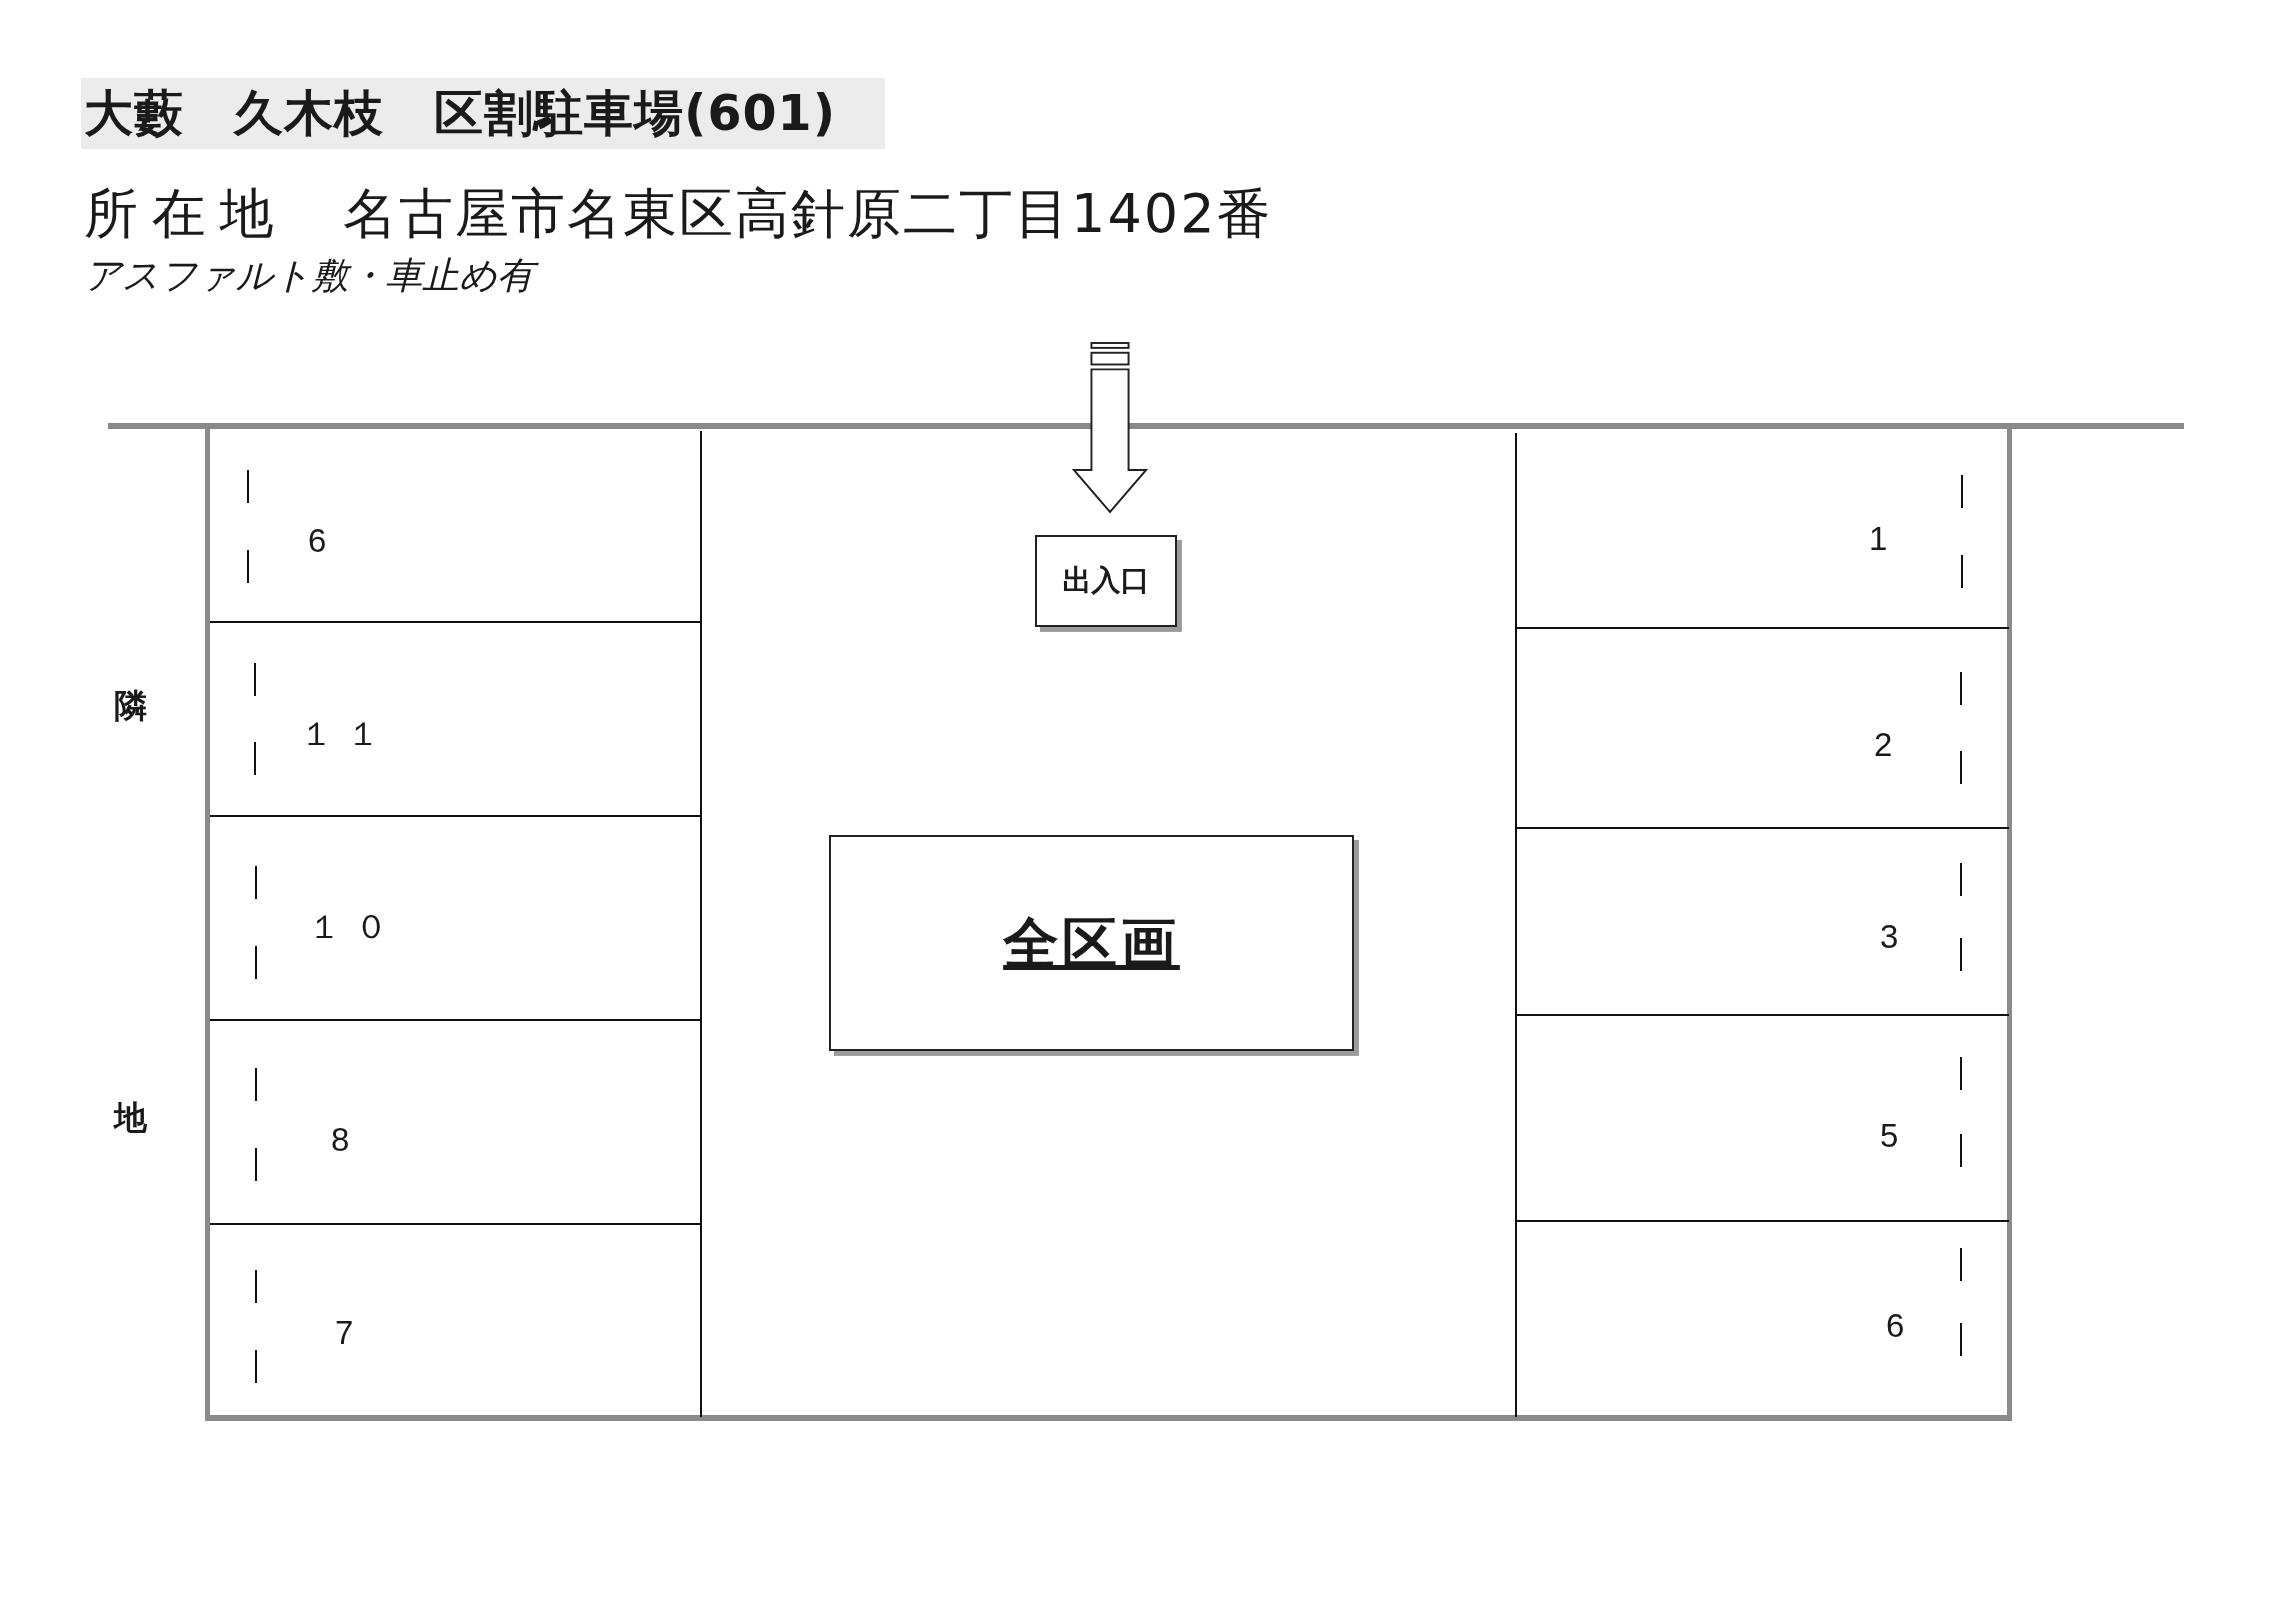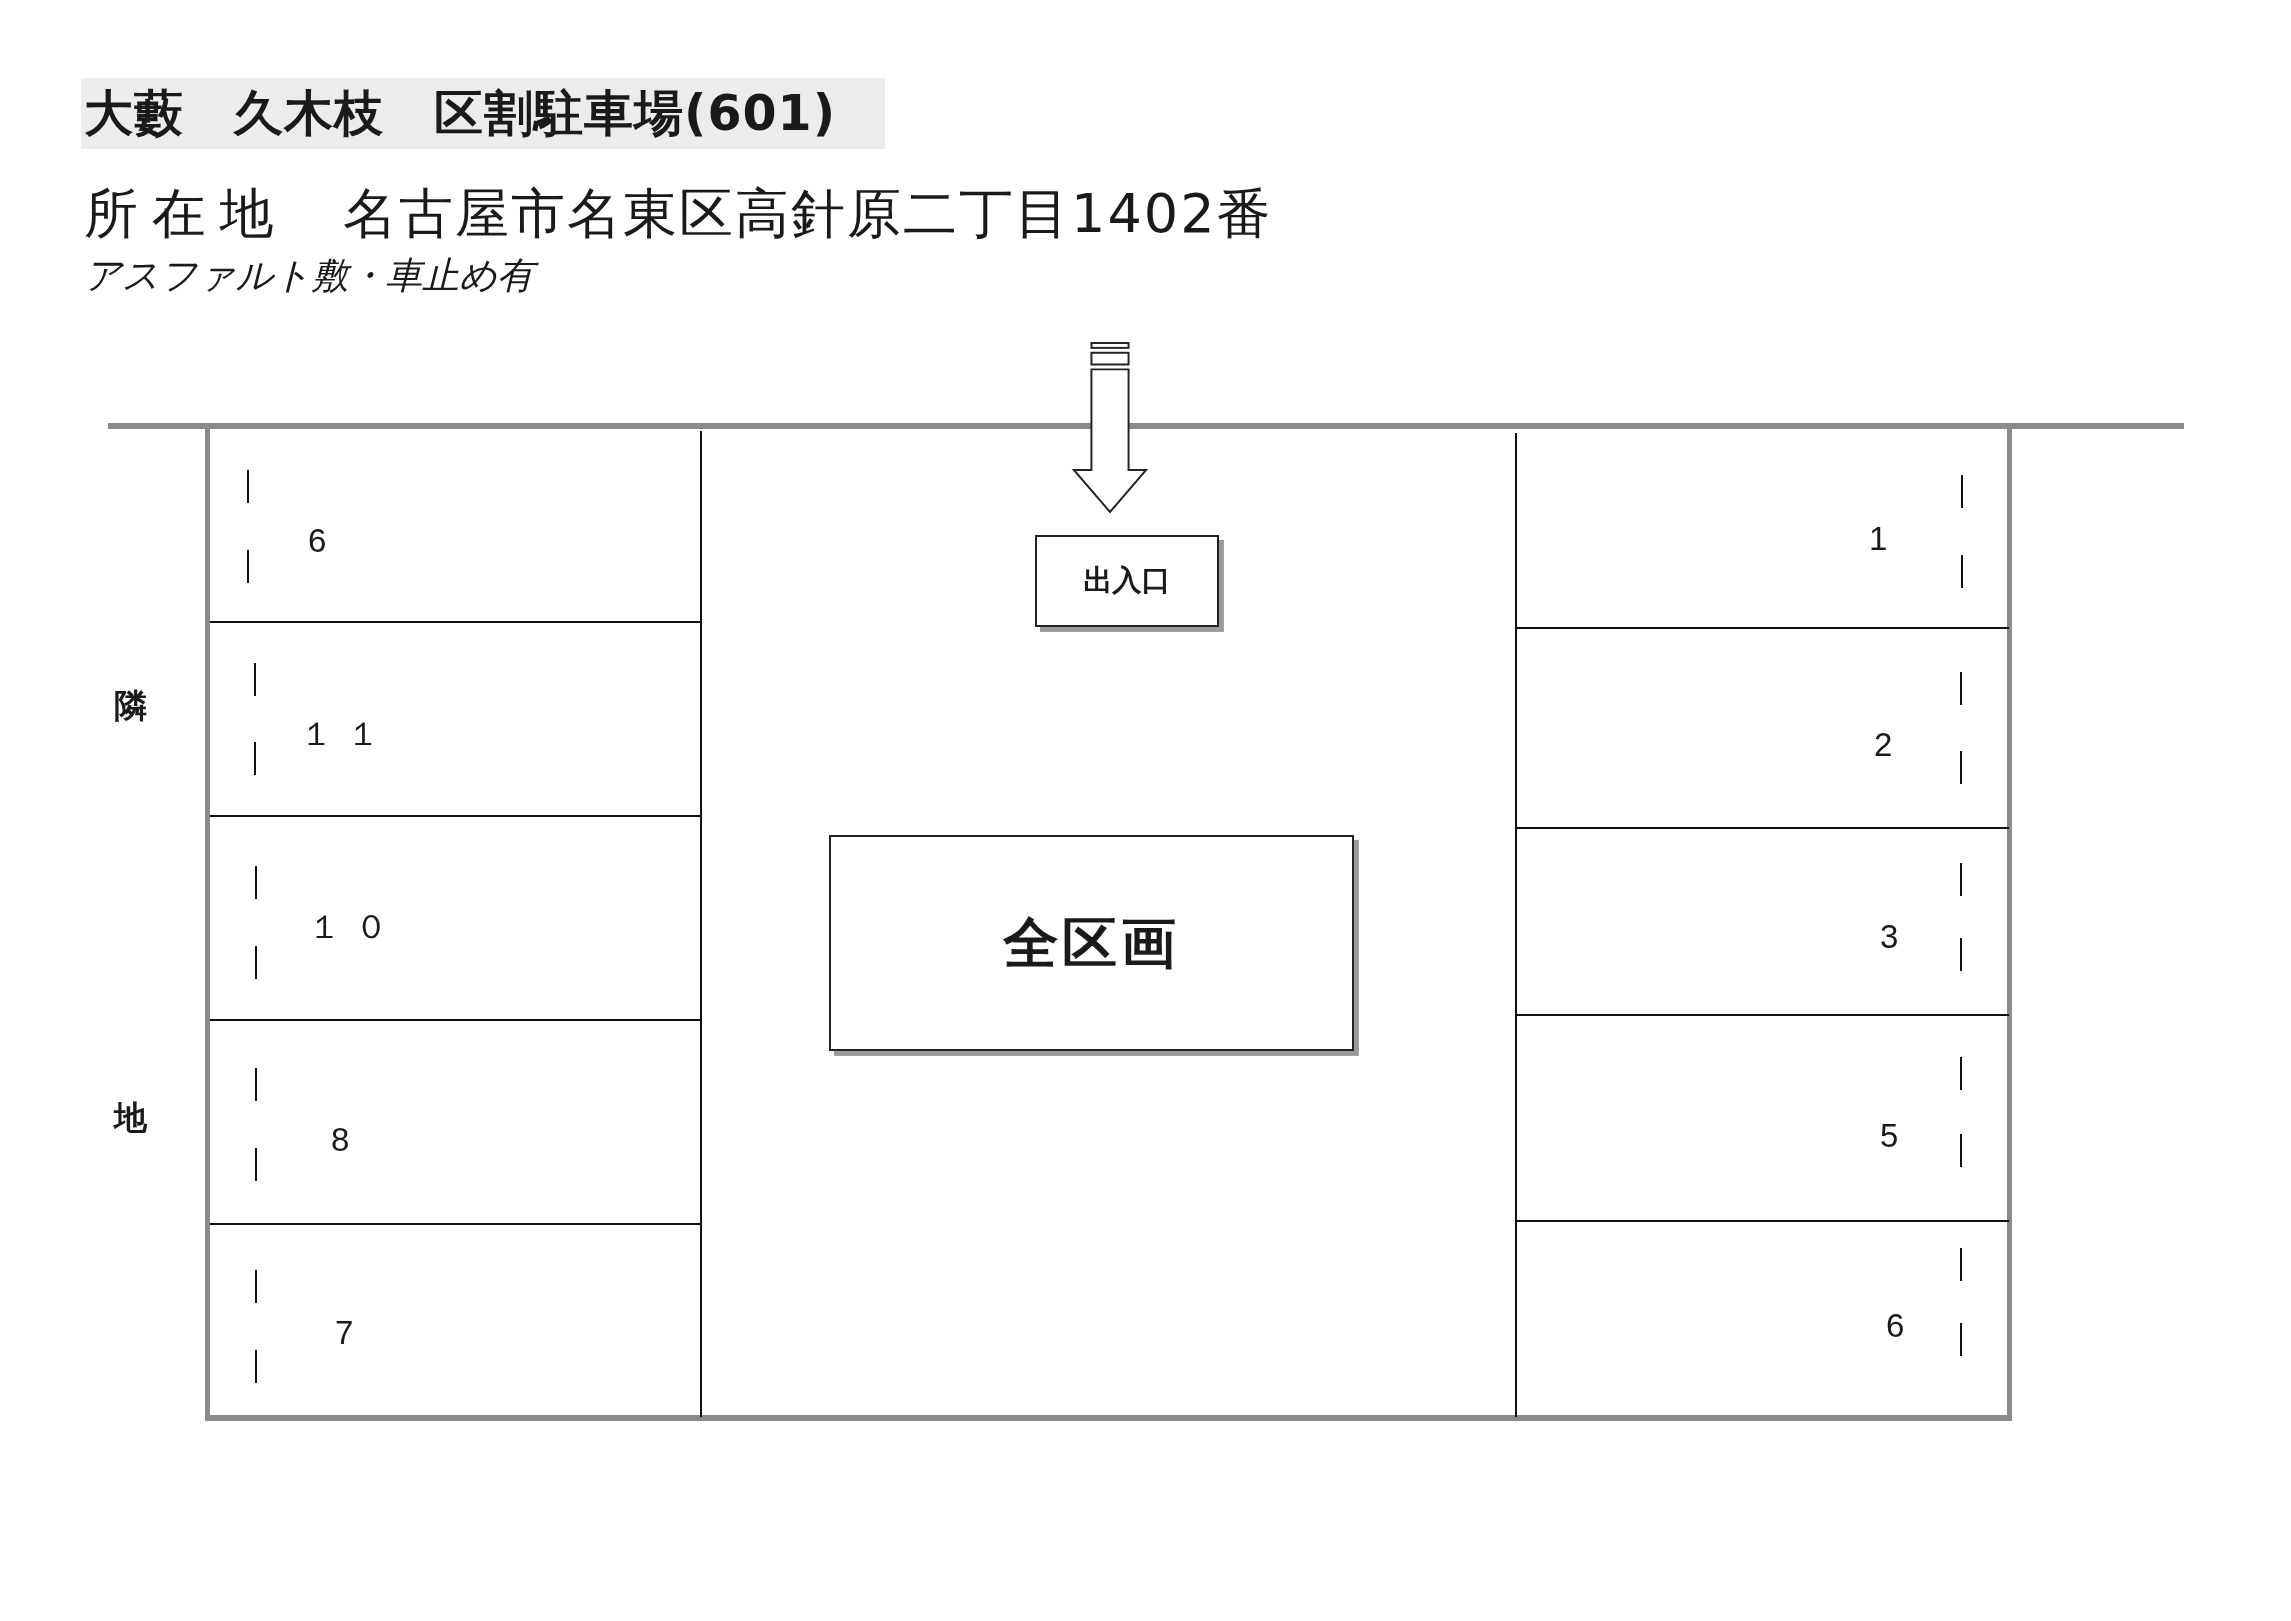--- a/index.html
+++ b/index.html
@@ -22,27 +22,27 @@
   .div-l { left: 210px; width: 492px; height: 2px; background: #111; }
   .div-r { left: 1517px; width: 492px; height: 2px; background: #111; }
 
   .dash { width: 2px; height: 33px; background: #111; }
   .num { font-family: "Liberation Sans", "DejaVu Sans", sans-serif; font-size: 33px; line-height: 39px; letter-spacing: 13.7px; white-space: pre; }
 
   .neighbor { left: 114px; font-size: 33px; font-weight: bold; line-height: 39px; }
 
   .arrow { left: 1068px; top: 338px; width: 84px; height: 178px; }
 
-  .entrance { left: 1035px; top: 535px; width: 184px; height: 92px; border: 2px solid #222; background: #fff;
+  .entrance { left: 1035px; top: 535px; width: 142px; height: 92px; border: 2px solid #222; background: #fff;
               box-shadow: 4.9px 4.9px 0 #9a9a9a; display: flex; align-items: center; justify-content: center;
               font-size: 29px; font-weight: bold; box-sizing: border-box; }
 
   .note-box { left: 829px; top: 835px; width: 525px; height: 216px; border: 2px solid #222; background: #fff;
               box-shadow: 4.9px 4.9px 0 #9a9a9a; box-sizing: border-box; display: flex; flex-direction: column;
-              align-items: center; justify-content: center; gap: 23.5px; }
+              align-items: center; justify-content: center; gap: 23.5px; text-decoration: underline; }
   .note-line { font-size: 55px; font-weight: bold; line-height: 67px; letter-spacing: 3.9px; }
 </style>
 </head>
 <body>
 
 <div class="abs title-band"></div>
 <div class="abs title">大藪　久木枝　区割駐車場(601)</div>
 <div class="abs address"><span class="label">所在地</span><span>　</span><span>名古屋市名東区高針原二丁目1402番</span></div>
 <div class="abs surface">アスファルト敷・車止め有</div>
 

